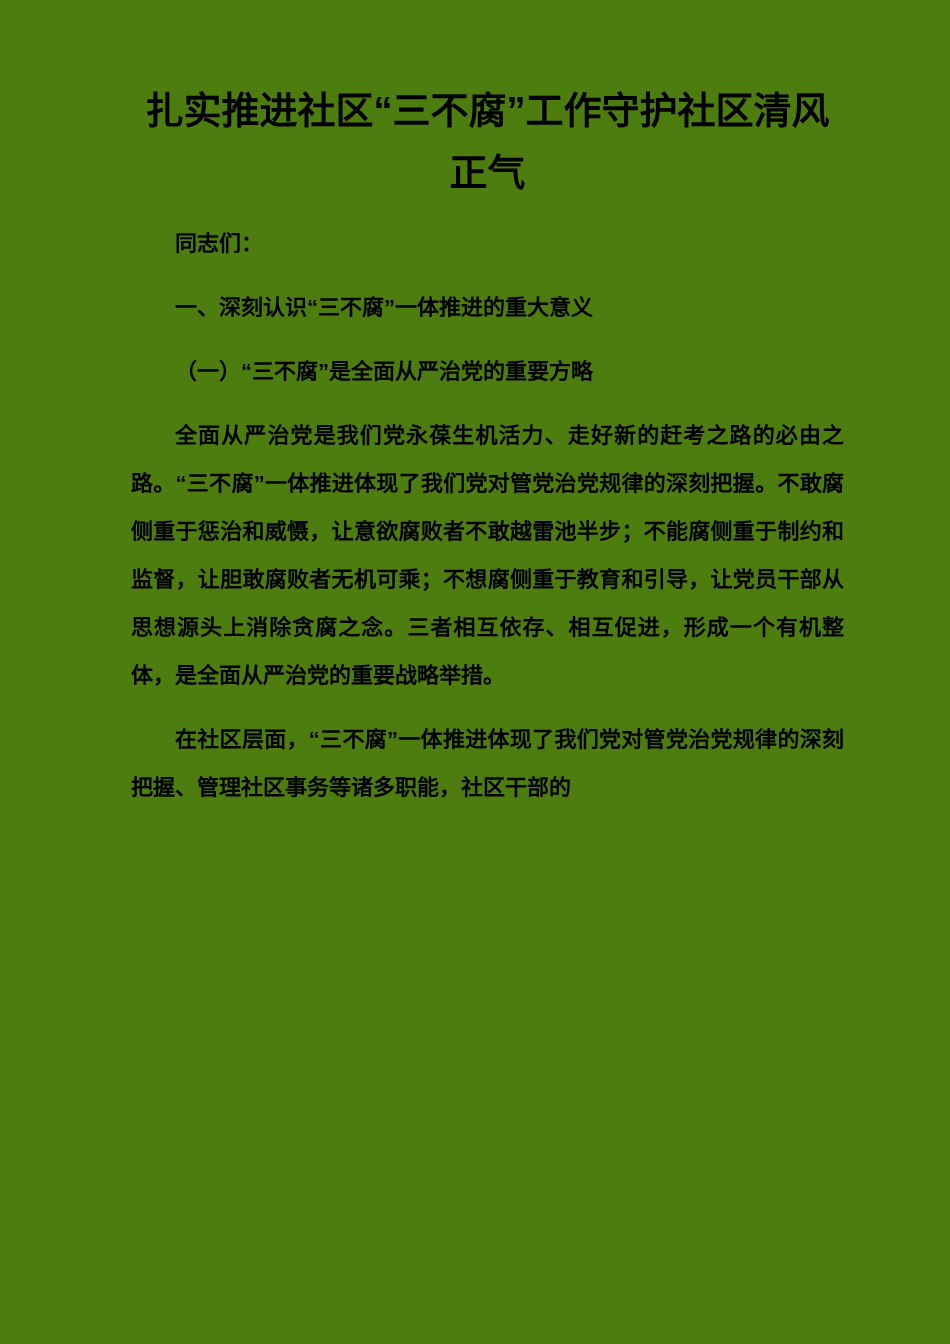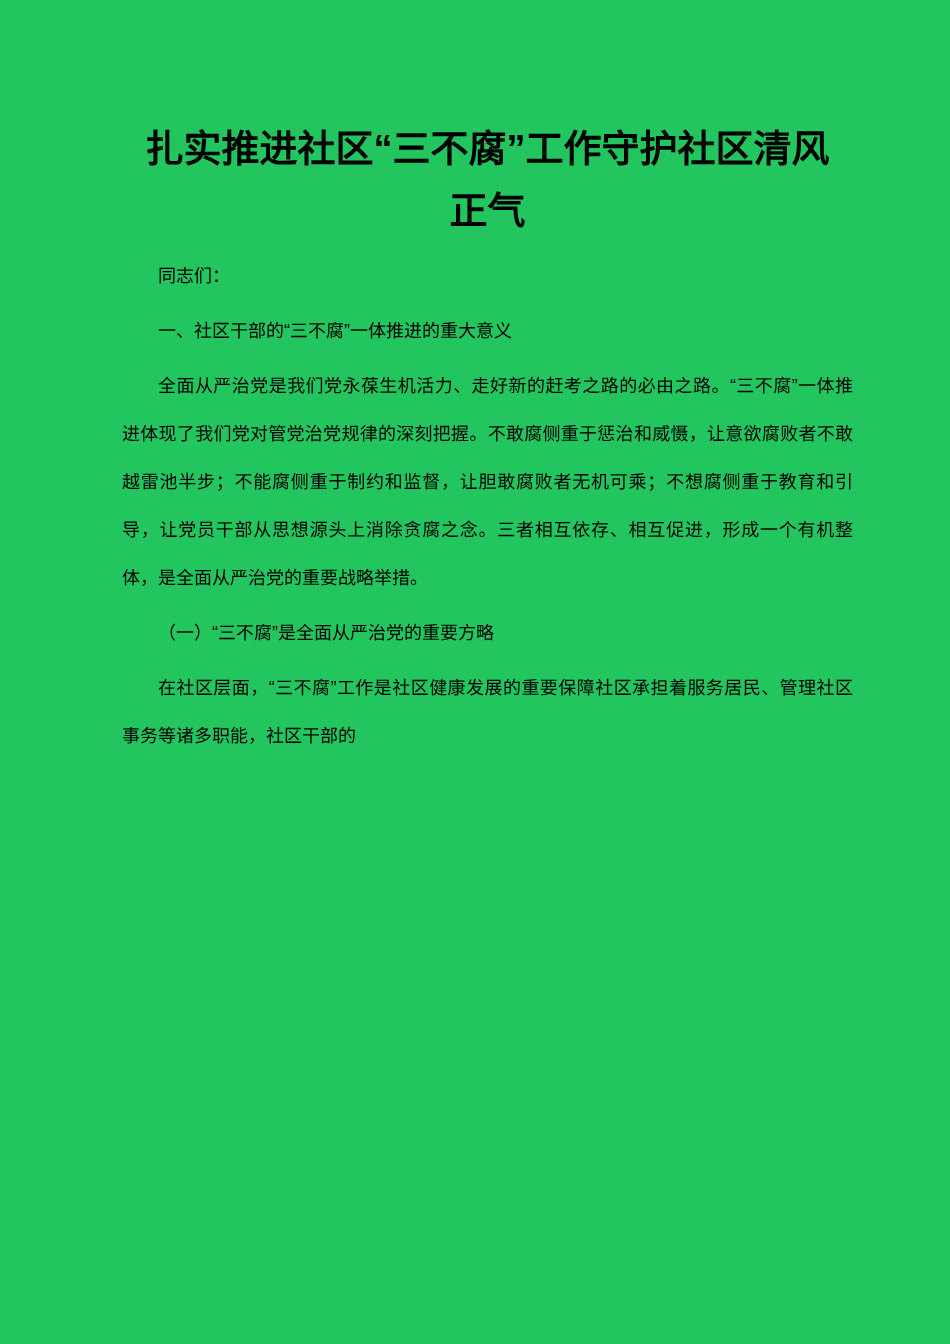--- a/index.html
+++ b/index.html
@@ -11,52 +11,53 @@
   }
   body {
     width: 950px;
     height: 1344px;
     overflow: hidden;
   }
   .page {
     box-sizing: border-box;
     width: 950px;
     height: 1344px;
-    padding: 118px 90px 0 115px;
-    background: #22c55e;
+    padding: 80px 90px 0 115px;
+    background: #4d7c0f;
   }
   .doc-title {
     max-width: 720px;
     margin: 0 auto 10px auto;
     font-size: 38px;
     font-weight: bold;
     line-height: 62px;
     text-align: center;
     letter-spacing: 0;
   }
   .para {
-    margin: 7px;
-    font-size: 18px;
+    margin: 16px;
+    font-size: 22px;
     line-height: 48px;
     text-align: justify;
     text-justify: inter-ideograph;
     text-indent: 2em;
     word-break: break-all;
+    font-weight: bold;
   }
 </style>
 </head>
 <body>
 
 <div class="page">
   <h1 class="doc-title">扎实推进社区“三不腐”工作守护社区清风正气</h1>
 
   <p class="para">同志们：</p>
 
 
-  <p class="para">一、社区干部的“三不腐”一体推进的重大意义</p>
+  <p class="para">一、深刻认识“三不腐”一体推进的重大意义</p>
+
+  <p class="para">（一）“三不腐”是全面从严治党的重要方略</p>
 
   <p class="para">全面从严治党是我们党永葆生机活力、走好新的赶考之路的必由之路。“三不腐”一体推进体现了我们党对管党治党规律的深刻把握。不敢腐侧重于惩治和威慑，让意欲腐败者不敢越雷池半步；不能腐侧重于制约和监督，让胆敢腐败者无机可乘；不想腐侧重于教育和引导，让党员干部从思想源头上消除贪腐之念。三者相互依存、相互促进，形成一个有机整体，是全面从严治党的重要战略举措。</p>
 
-  <p class="para">（一）“三不腐”是全面从严治党的重要方略</p>
 
-
-  <p class="para">在社区层面，“三不腐”工作是社区健康发展的重要保障社区承担着服务居民、管理社区事务等诸多职能，社区干部的</p>
+  <p class="para">在社区层面，“三不腐”一体推进体现了我们党对管党治党规律的深刻把握、管理社区事务等诸多职能，社区干部的</p>
 </div>
 
 </body></html>

